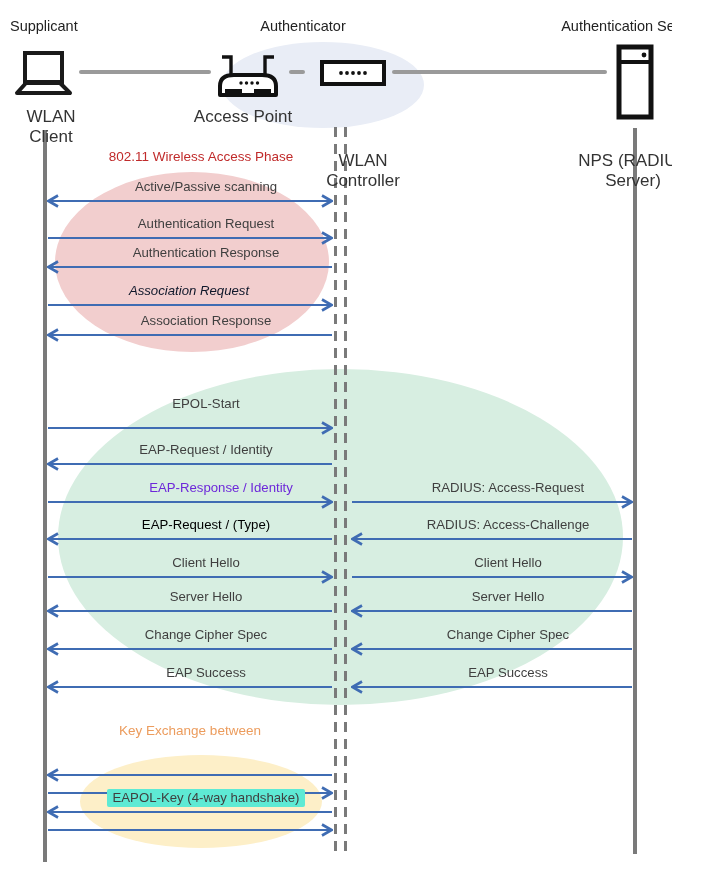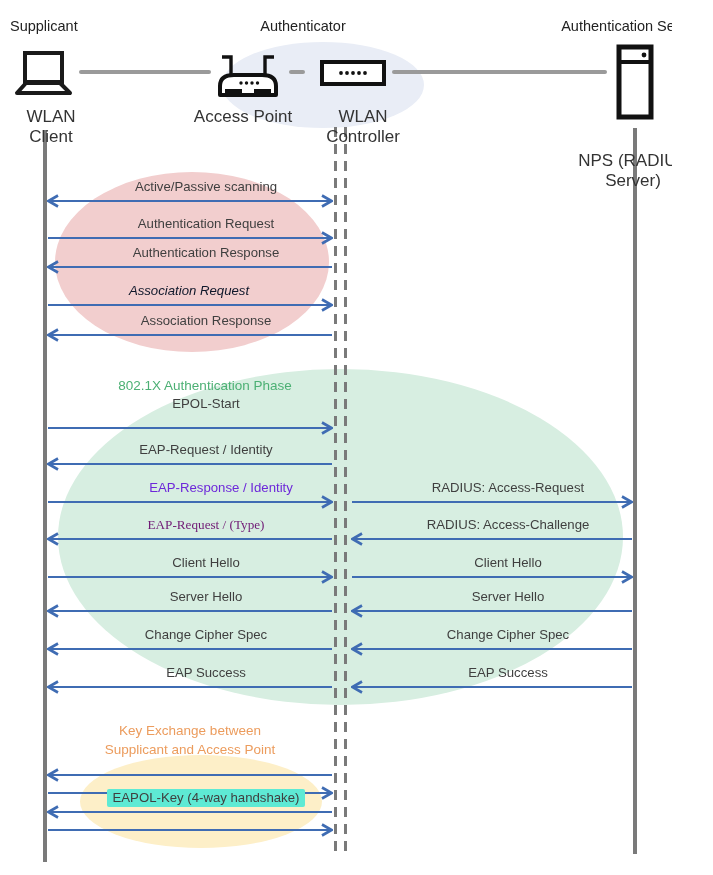--- a/index.html
+++ b/index.html
@@ -67,36 +67,35 @@
   </svg>
 
   <svg class="icon" style="left:616px;top:44px;" width="38" height="76" viewBox="0 0 38 76">
     <rect x="3" y="3" width="32" height="70" fill="#fff" stroke="#111" stroke-width="5"></rect>
     <line x1="4" y1="18" x2="34" y2="18" stroke="#111" stroke-width="4"></line>
     <circle cx="28" cy="11" r="2.4" fill="#111"></circle>
   </svg>
 
   <div class="device-label" style="left:6px;width:90px;">WLAN Client</div>
   <div class="device-label" style="left:193px;width:100px;">Access Point</div>
-  <div class="device-label" style="left:303px;width:120px;">WLAN Controller</div>
+  <div class="device-label" style="left:303px;width:120px;margin-top:44px;">WLAN Controller</div>
   <div class="device-label" style="left:553px;width:160px;margin-top:44px;">NPS (RADIUS Server)</div>
 
   <div class="lifeline solid" style="left:43px;top:130px;height:732px;"></div>
   <div class="lifeline dashed" style="left:334px;top:127px;height:727px;"></div>
   <div class="lifeline dashed" style="left:344px;top:127px;height:727px;"></div>
   <div class="lifeline solid" style="left:633px;top:128px;height:726px;"></div>
 
   <div class="phase-ellipse" style="left: 55px; top: 172px; width: 274px; height: 180px; background: rgb(242, 206, 206);"></div>
   <div class="phase-ellipse" style="left: 58px; top: 369px; width: 565px; height: 336px; background: rgb(215, 238, 225);"></div>
   <div class="phase-ellipse" style="left: 80px; top: 755px; width: 242px; height: 93px; background: rgb(253, 239, 200);"></div>
 
-  <div class="phase-title" style="left: 75px; top: 376px; width: 260px; color: rgb(76, 176, 116);">802.1X Authentication Phase</div>
+  <div class="phase-title" style="left: 70px; top: 147px; width: 262px; color: rgb(192, 43, 43);">802.11 Wireless Access Phase</div>
   <div class="phase-title" style="left: 70px; top: 721px; width: 240px; color: rgb(236, 156, 93);">
     <div>Key Exchange between</div>
-    <div>Supplicant and Access Point</div>
   </div>
 
   <div id="messages">
       <div class="msg-arrow" style="left: 47px; top: 192px; width: 286px;"><svg width="286" height="18" viewBox="0 0 286 18">
           <line x1="1" y1="9" x2="285" y2="9" stroke="#3F6CB3" stroke-width="2.2"></line>
           <path d="M275 3.5 L284.5 9 L275 14.5" fill="none" stroke="#3F6CB3" stroke-width="2.6"></path>
           <path d="M11 3.5 L1.5 9 L11 14.5" fill="none" stroke="#3F6CB3" stroke-width="2.6"></path>
         </svg></div>
       <div class="msg-label" style="left: 47px; top: 178px; width: 286px; color: rgb(63, 63, 63);"><span>Active/Passive scanning</span></div>
       <div class="msg-arrow" style="left: 47px; top: 229px; width: 286px;"><svg width="286" height="18" viewBox="0 0 286 18">
@@ -136,21 +135,21 @@
       <div class="msg-label" style="left: 62px; top: 479px; width: 286px; color: #6d28d9; text-decoration: underline;"><span>EAP-Response / Identity</span></div>
       <div class="msg-arrow" style="left: 351px; top: 493px; width: 282px;"><svg width="282" height="18" viewBox="0 0 282 18">
           <line x1="1" y1="9" x2="281" y2="9" stroke="#3F6CB3" stroke-width="2.2"></line>
           <path d="M271 3.5 L280.5 9 L271 14.5" fill="none" stroke="#3F6CB3" stroke-width="2.6"></path>
         </svg></div>
       <div class="msg-label" style="left: 351px; top: 479px; width: 282px; color: rgb(63, 63, 63);"><span>RADIUS: Access-Request</span></div>
       <div class="msg-arrow" style="left: 47px; top: 530px; width: 286px;"><svg width="286" height="18" viewBox="0 0 286 18">
           <line x1="1" y1="9" x2="285" y2="9" stroke="#3F6CB3" stroke-width="2.2"></line>
           <path d="M11 3.5 L1.5 9 L11 14.5" fill="none" stroke="#3F6CB3" stroke-width="2.6"></path>
         </svg></div>
-      <div class="msg-label" style="left: 47px; top: 516px; width: 286px; color: #701a75; font-family: Liberation Serif, serif;"><span>EAP-Request / (Type)</span></div>
+      <div class="msg-label" style="left: 47px; top: 516px; width: 286px; color: #000000;"><span>EAP-Request / (Type)</span></div>
       <div class="msg-arrow" style="left: 351px; top: 530px; width: 282px;"><svg width="282" height="18" viewBox="0 0 282 18">
           <line x1="1" y1="9" x2="281" y2="9" stroke="#3F6CB3" stroke-width="2.2"></line>
           <path d="M11 3.5 L1.5 9 L11 14.5" fill="none" stroke="#3F6CB3" stroke-width="2.6"></path>
         </svg></div>
       <div class="msg-label" style="left: 351px; top: 516px; width: 282px; color: rgb(63, 63, 63);"><span>RADIUS: Access-Challenge</span></div>
       <div class="msg-arrow" style="left: 47px; top: 568px; width: 286px;"><svg width="286" height="18" viewBox="0 0 286 18">
           <line x1="1" y1="9" x2="285" y2="9" stroke="#3F6CB3" stroke-width="2.2"></line>
           <path d="M275 3.5 L284.5 9 L275 14.5" fill="none" stroke="#3F6CB3" stroke-width="2.6"></path>
         </svg></div>
       <div class="msg-label" style="left: 47px; top: 554px; width: 286px; color: rgb(63, 63, 63);"><span>Client Hello</span></div>

